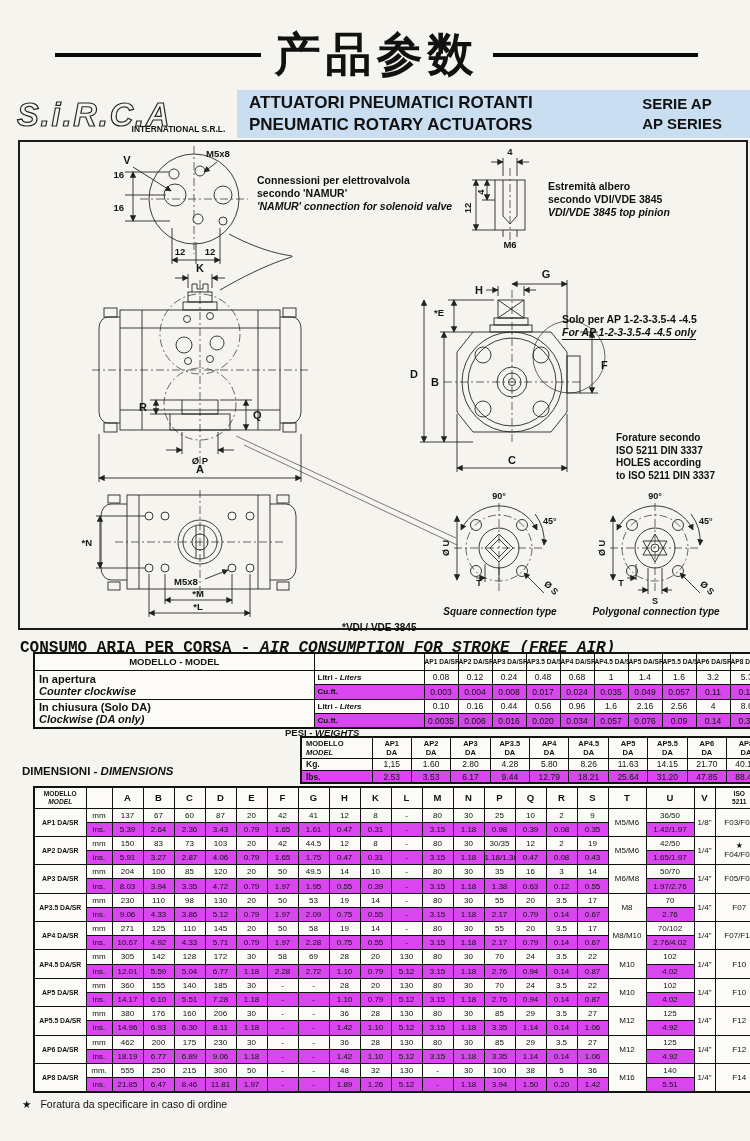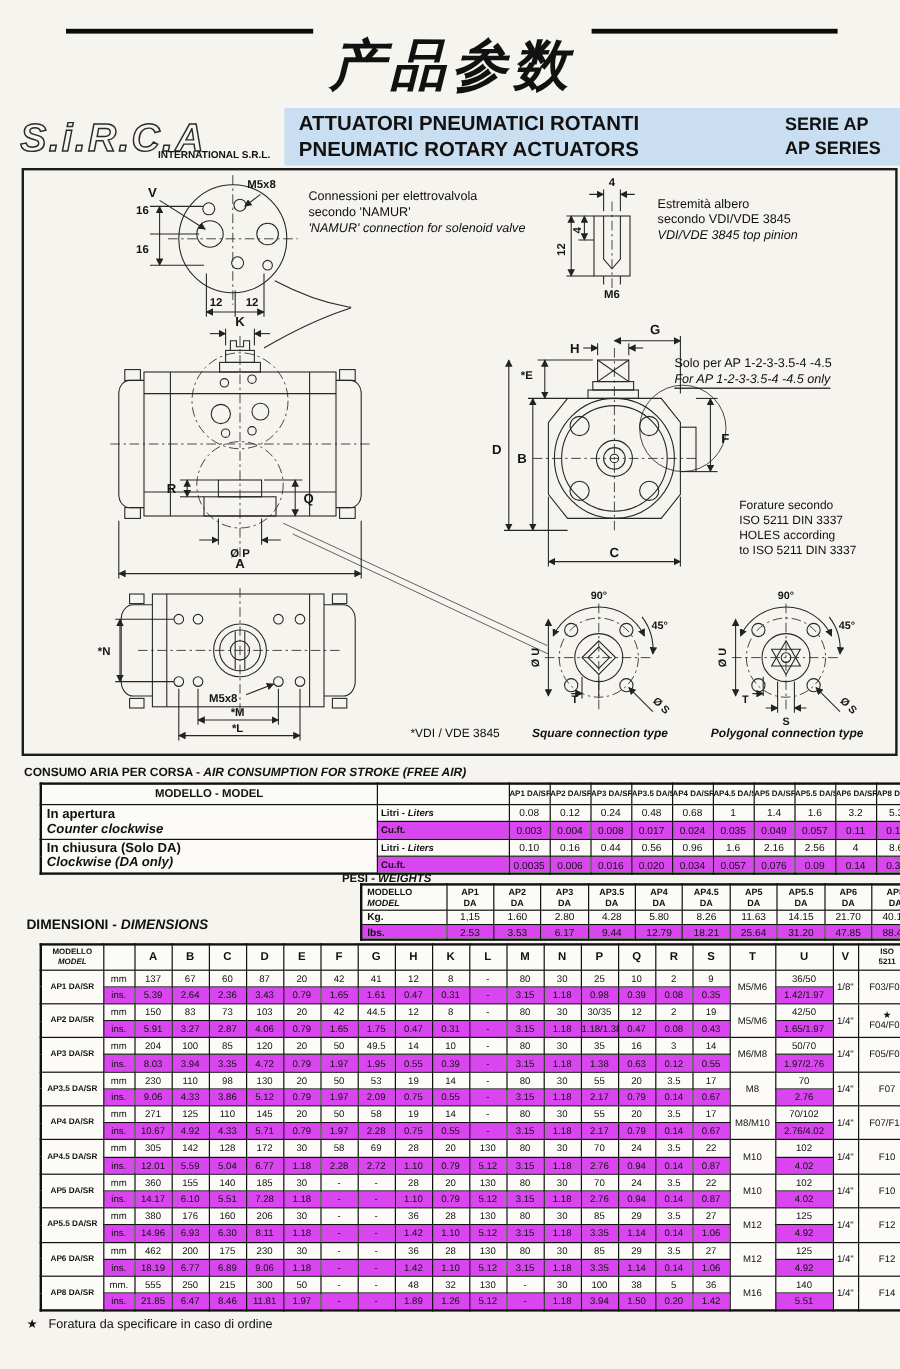--- a/index.html
+++ b/index.html
@@ -1,50 +1,50 @@
 <!DOCTYPE html>
 <html><head>
 <meta charset="utf-8">
 <style>
   html,body{margin:0;padding:0;}
   .page{position:relative;width:750px;height:1141px;background:#f6f4ee;
         font-family:"Liberation Sans",sans-serif;color:#111;overflow:hidden;}
 
   
-  .title-row{position:absolute;top:24px;left:55px;right:52px;display:flex;font-style:italic;}
+  .title-row{position:absolute;top:24px;left:55px;right:52px;display:flex;align-items:center;}
   .title-rule{flex:1;height:4px;background:#0a0a0a;}
   .cn-title{margin:0 14px;font-size:46px;font-weight:900;letter-spacing:5px;white-space:nowrap;
             font-family:"Liberation Sans",sans-serif;}
 
   
   .logo{position:absolute;top:92px;left:16px;width:220px;height:46px;}
   .logo-big{font-style:italic;font-weight:800;font-size:35px;letter-spacing:2px;
             fill:#f6f4ee;stroke:#2a2a2a;stroke-width:1.3px;font-family:"Liberation Sans",sans-serif;}
   .logo-small{font-size:9px;font-weight:bold;fill:#111;font-family:"Liberation Sans",sans-serif;}
   .header-bar{position:absolute;top:90px;left:237px;right:0;height:48px;background:#c9def0;
               display:flex;align-items:center;}
   .hb-titles{padding-left:12px;font-size:17px;font-weight:bold;line-height:1.3;white-space:nowrap;}
-  .hb-series{margin-left:auto;padding-right:16px;font-size:15px;font-weight:bold;line-height:1.35;text-align:left;}
+  .hb-series{margin-left:auto;padding-right:28px;font-size:15px;font-weight:bold;line-height:1.35;text-align:left;}
 
   
   .draw-box{position:absolute;top:140px;left:18px;width:730px;height:490px;border:2.5px solid #1c1c1c;box-sizing:border-box;}
   .draw-box svg{position:absolute;top:0;left:0;}
-  .note{position:absolute;font-size:10.5px;font-weight:normal;line-height:1.25;color:#101010;white-space:nowrap;}
+  .note{position:absolute;font-size:10.5px;font-weight:bold;line-height:1.25;color:#101010;white-space:nowrap;margin-top:16px;}
   .note .it{font-style:italic;}
   .note .ul{border-bottom:1px solid #101010;}
   .cap{position:absolute;font-size:10px;font-weight:bold;font-style:italic;text-align:center;white-space:nowrap;}
   .ln{stroke:#262626;fill:none;stroke-width:0.9;}
   .cl{stroke-dasharray:8 3 2 3;stroke-width:0.7;}
   .tx text{font-family:"Liberation Sans",sans-serif;font-weight:bold;fill:#141414;stroke:none;}
   .t11{font-size:11px;} .t10{font-size:9.5px;} .t9{font-size:9px;}
 
   
   .sec-title{position:absolute;font-weight:bold;white-space:nowrap;}
   .sec-title .en{font-style:italic;}
-  .air-title{top:639px;left:20px;font-size:10px;}
+  .air-title{top:639px;left:20px;font-size:16px;font-family:Liberation Mono, monospace;}
   .w-title{top:727px;left:285px;font-size:9.5px;}
   .d-title{top:765px;left:22px;font-size:11.5px;}
 
   
   .tblwrap{position:absolute;padding-left:15px;}
   .grid{border-collapse:collapse;table-layout:fixed;background:#fcfbf8;border:2px solid #111;}
   .grid td,.grid th{border:1px solid #111;padding:0;text-align:center;vertical-align:middle;
                     overflow:hidden;white-space:nowrap;font-weight:normal;}
   .tint{background:#d946ef;}
   

